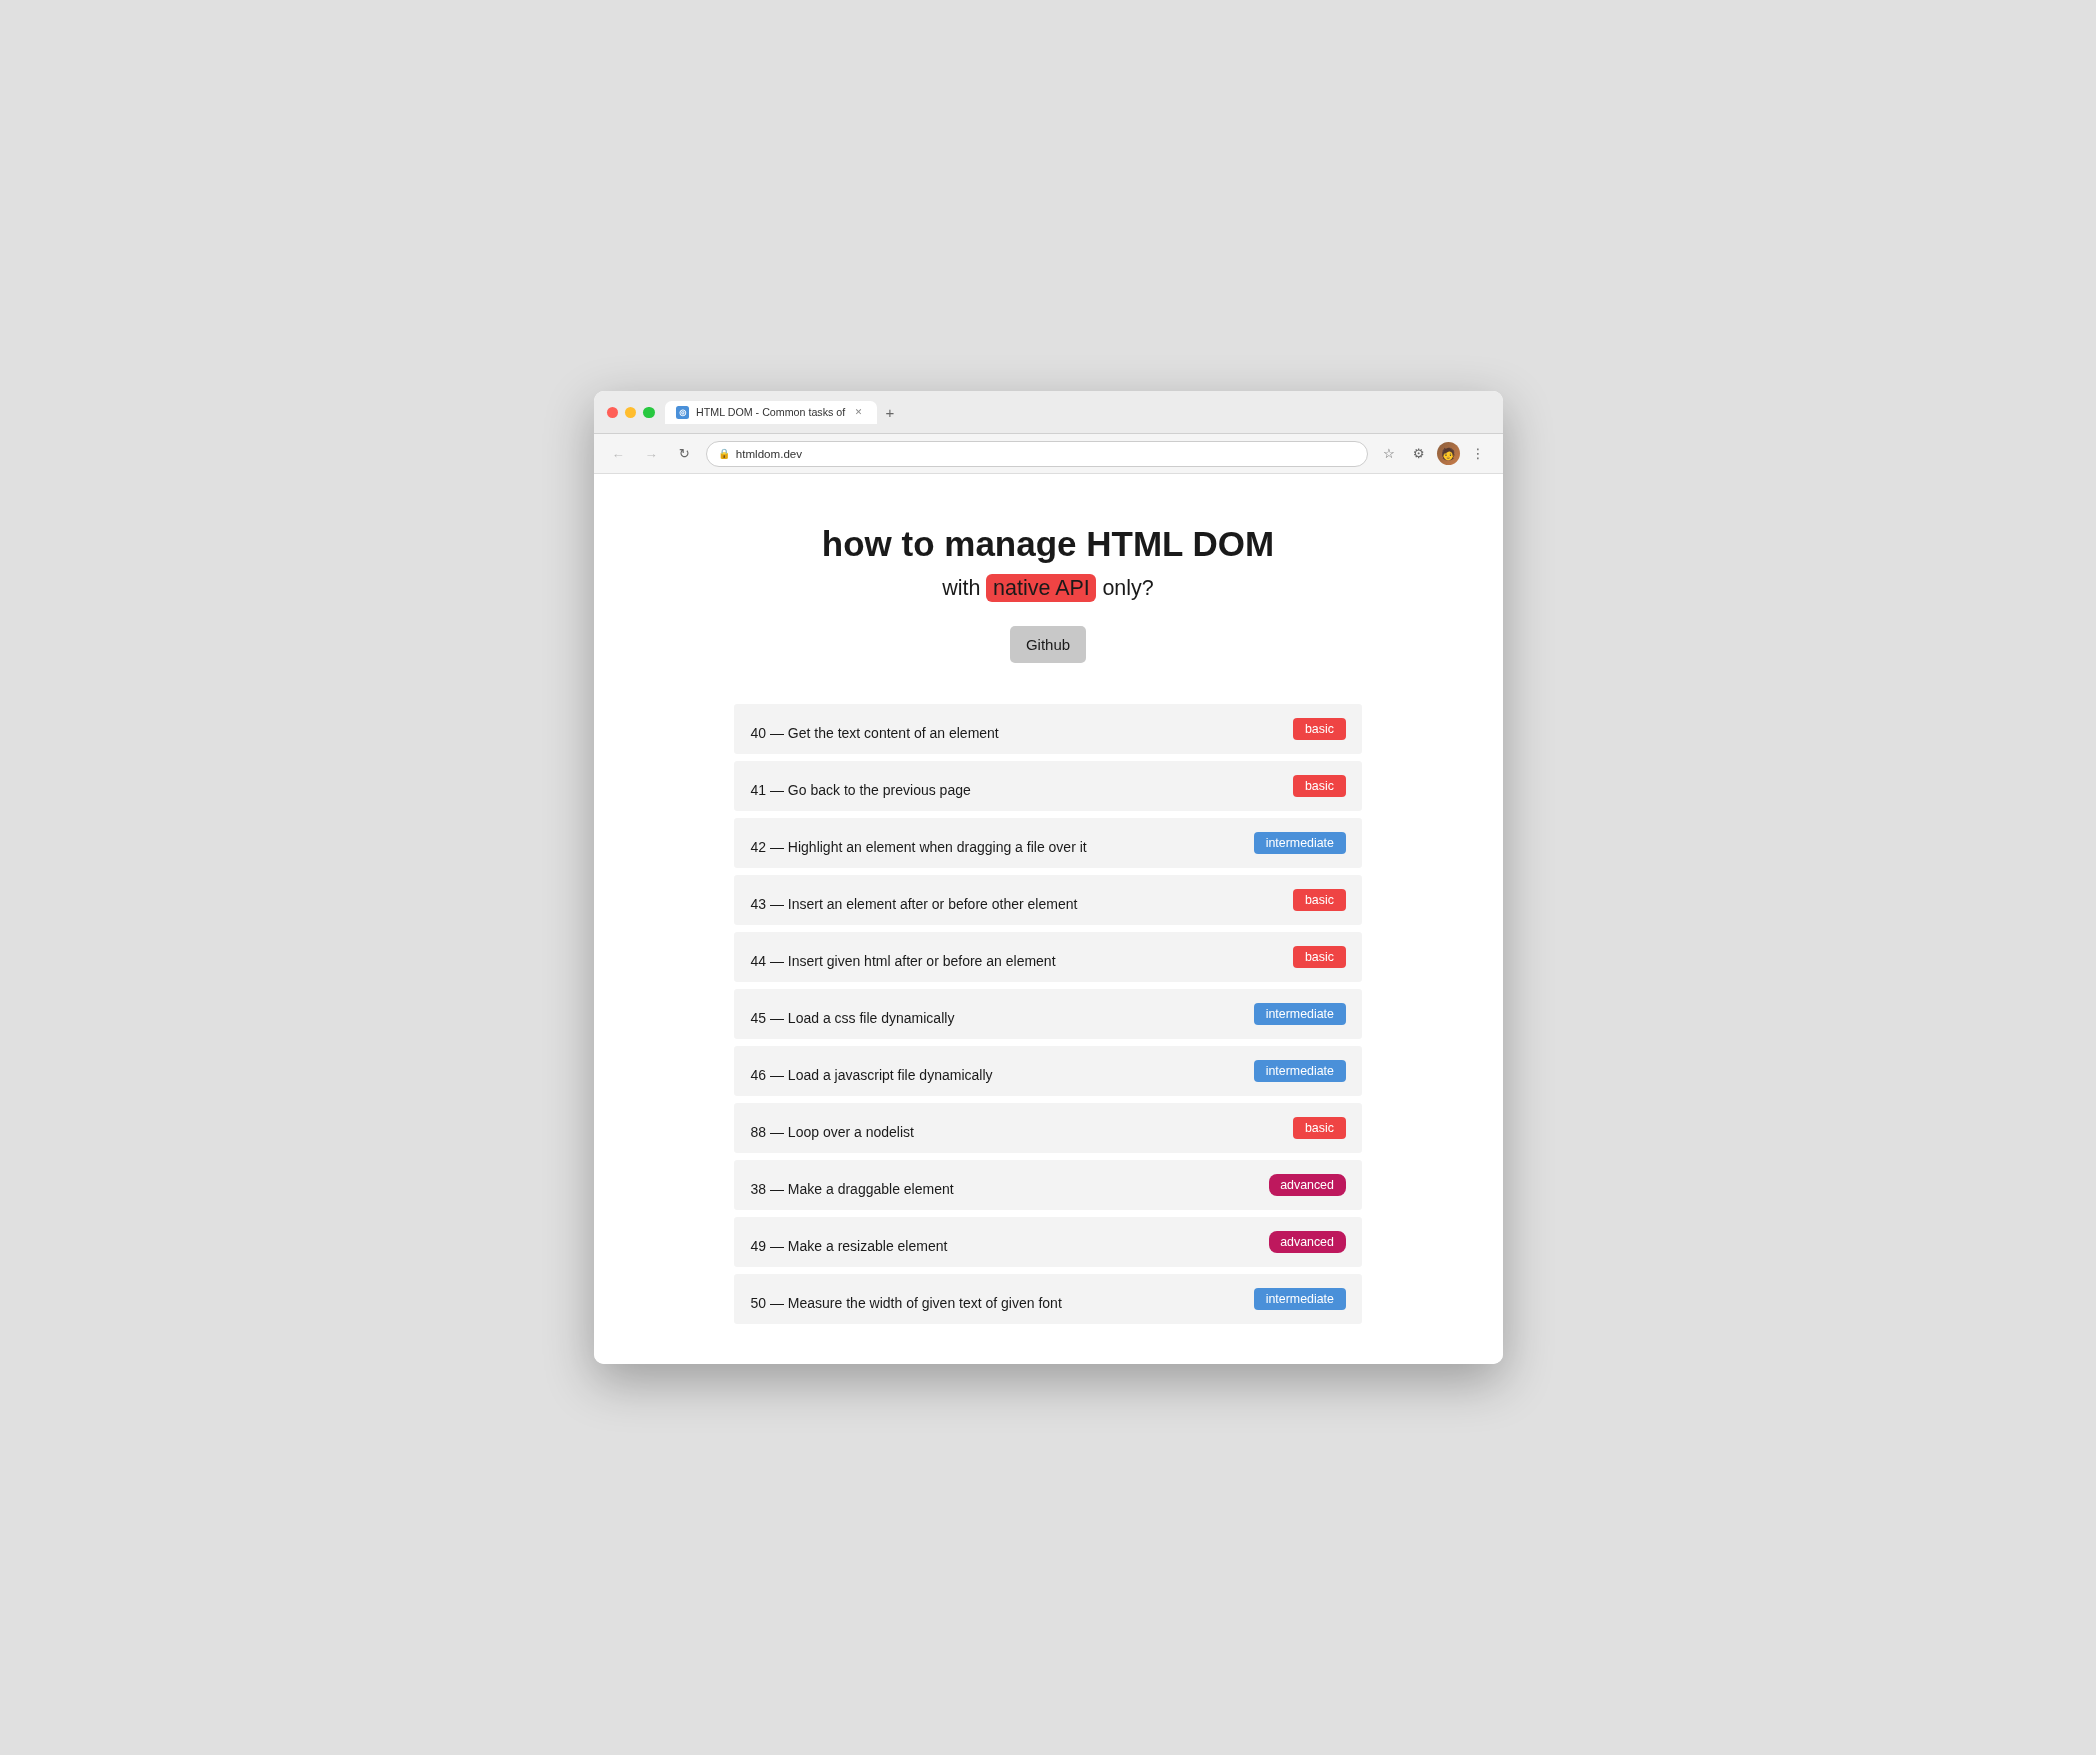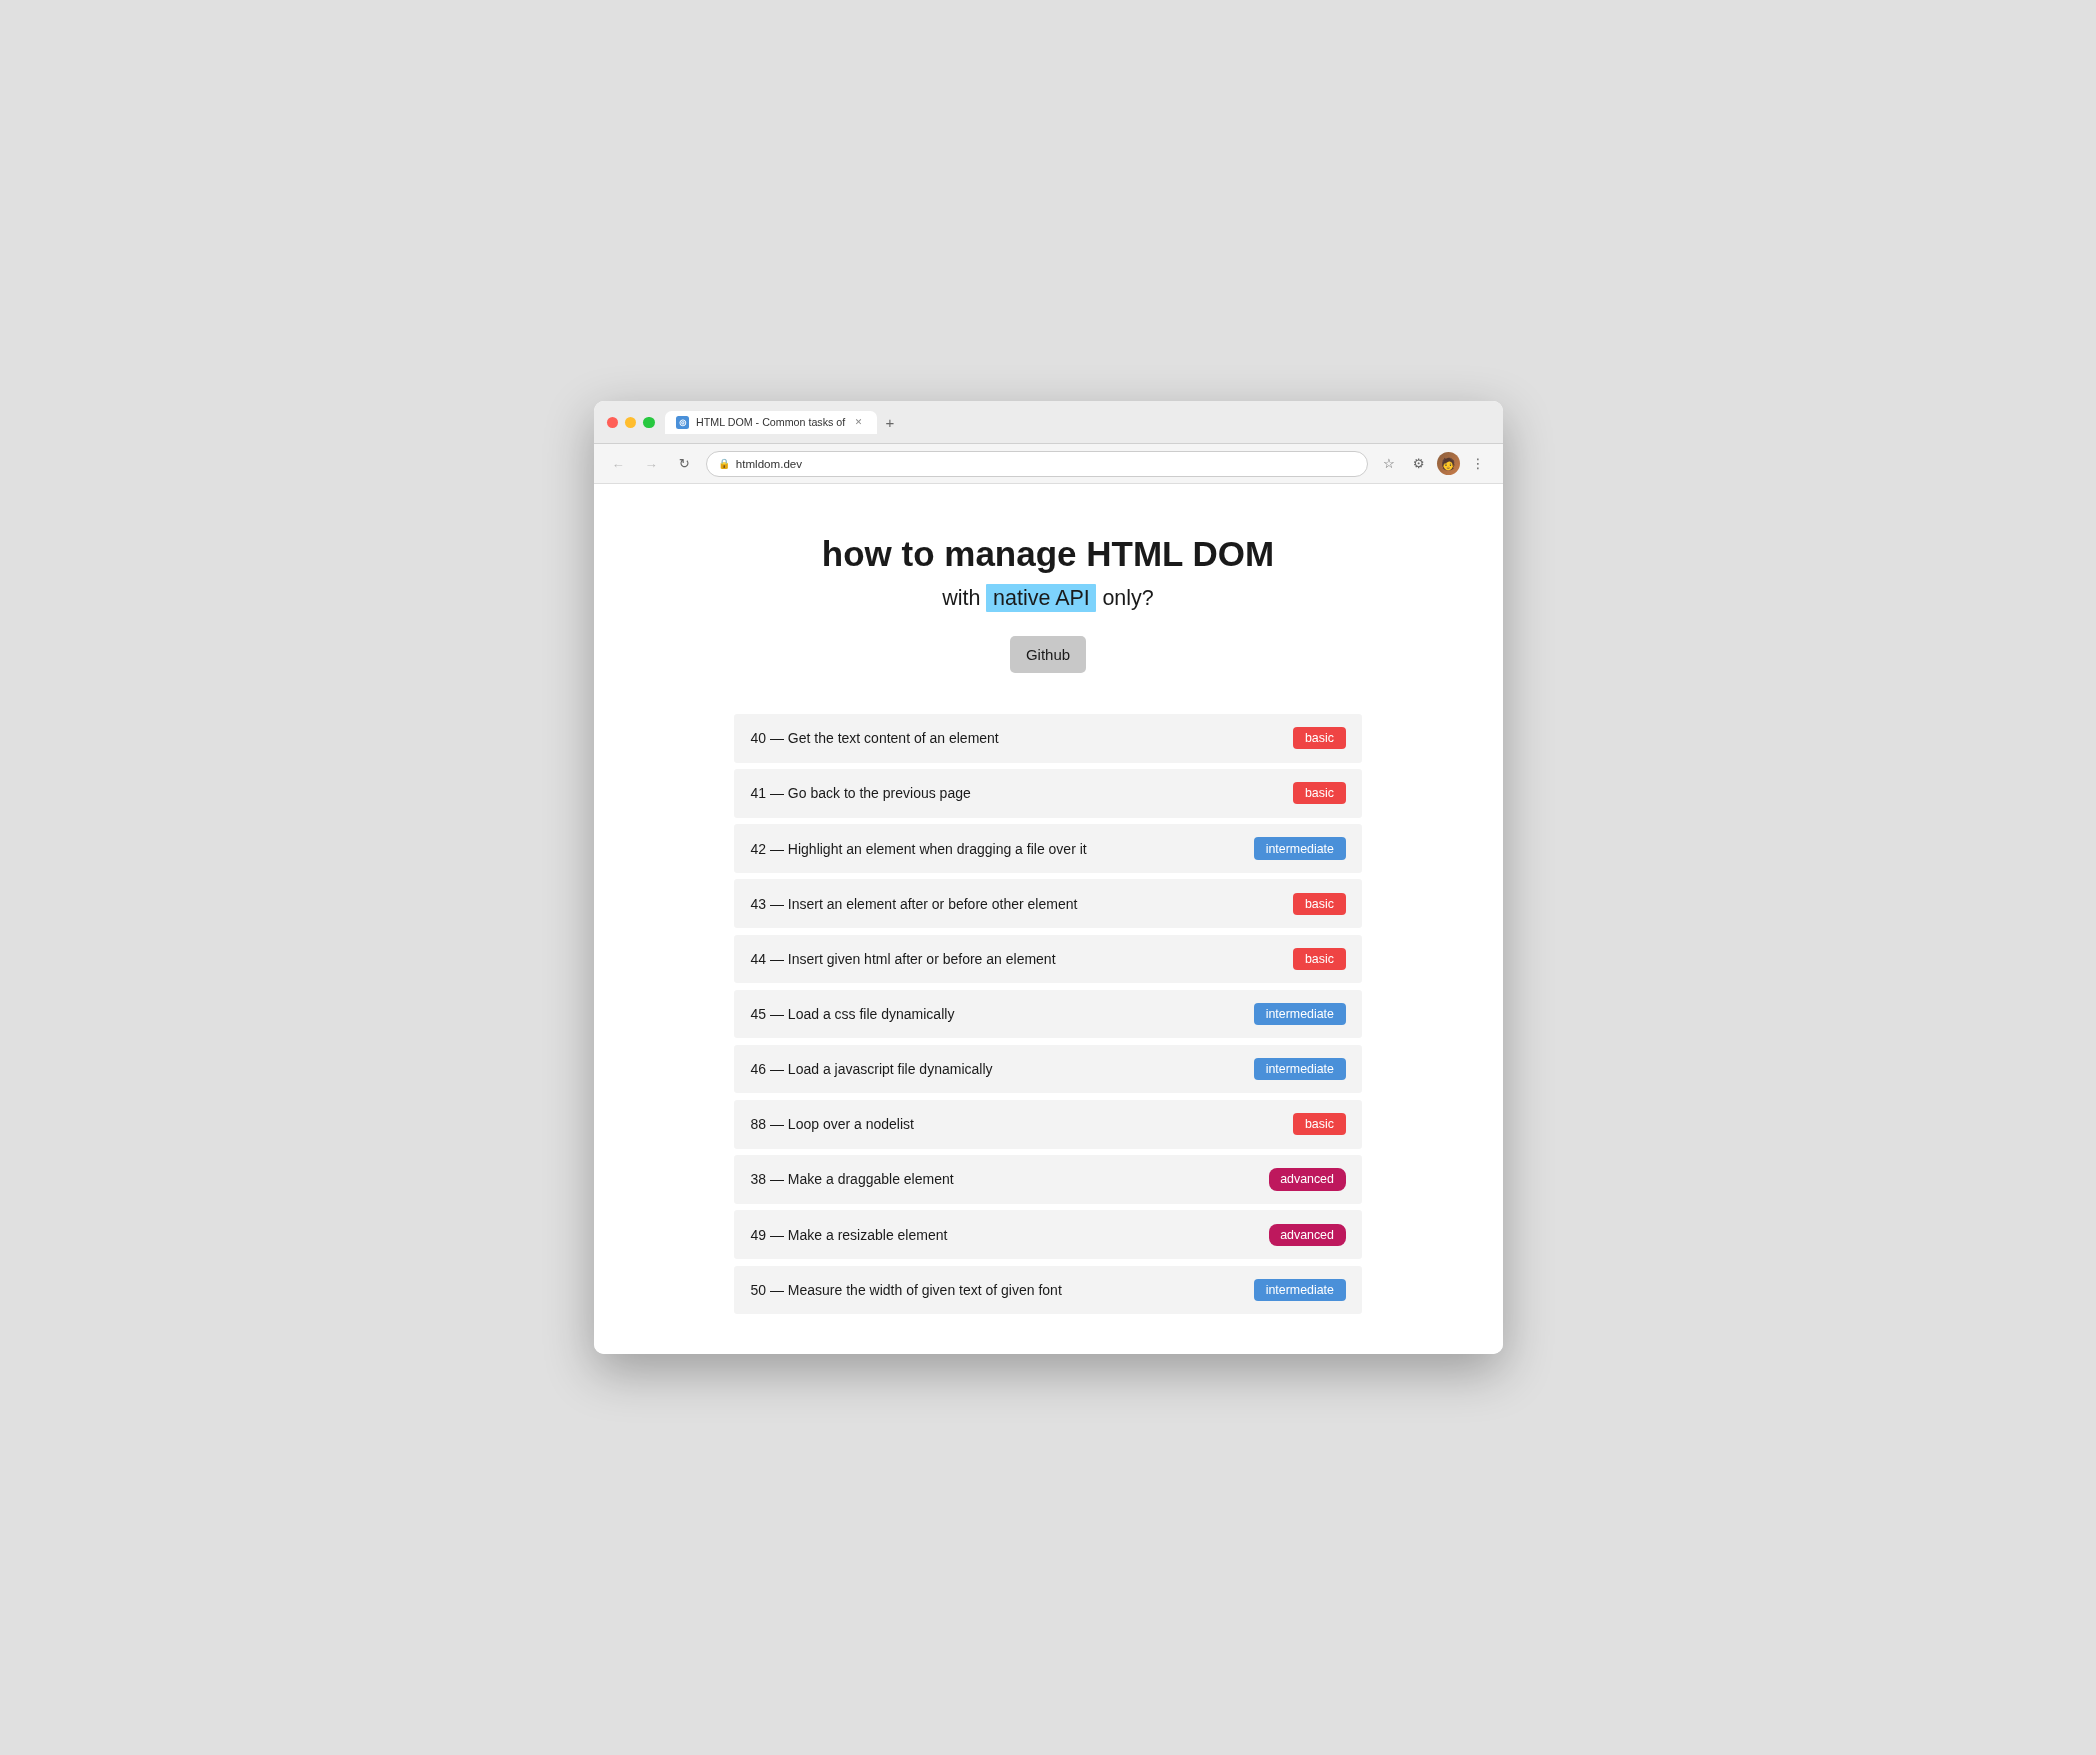--- a/index.html
+++ b/index.html
@@ -199,23 +199,23 @@
       margin-bottom: 11.6px;
     }
 
     .hero-subtitle {
       font-size: 21.5px;
       color: #1a1a1a;
       font-weight: 400;
     }
 
     .hero-subtitle .highlight {
-      background: #7dd3fc;
+      background: #ef4444;
       padding: 1.7px 6.6px;
-      border-radius: 1px;
+      border-radius: 6px;
     }
 
     .github-btn {
       display: inline-block;
       margin-top: 25px;
       padding: 10px 16px;
       background: #c8c8c8;
       border-radius: 5px;
       font-size: 15px;
       color: #1a1a1a;
@@ -236,20 +236,21 @@
       justify-content: space-between;
       padding: 13.2px 16.5px;
       background: #f3f3f3;
       border-radius: 3.3px;
       margin-bottom: 6.6px;
     }
 
     .task-label {
       font-size: 14px;
       color: #1a1a1a;
+      margin-top: 8px;
     }
 
     .badge {
       padding: 4.1px 11.6px;
       border-radius: 4.1px;
       font-size: 12.4px;
       font-weight: 500;
       color: white;
       white-space: nowrap;
     }

